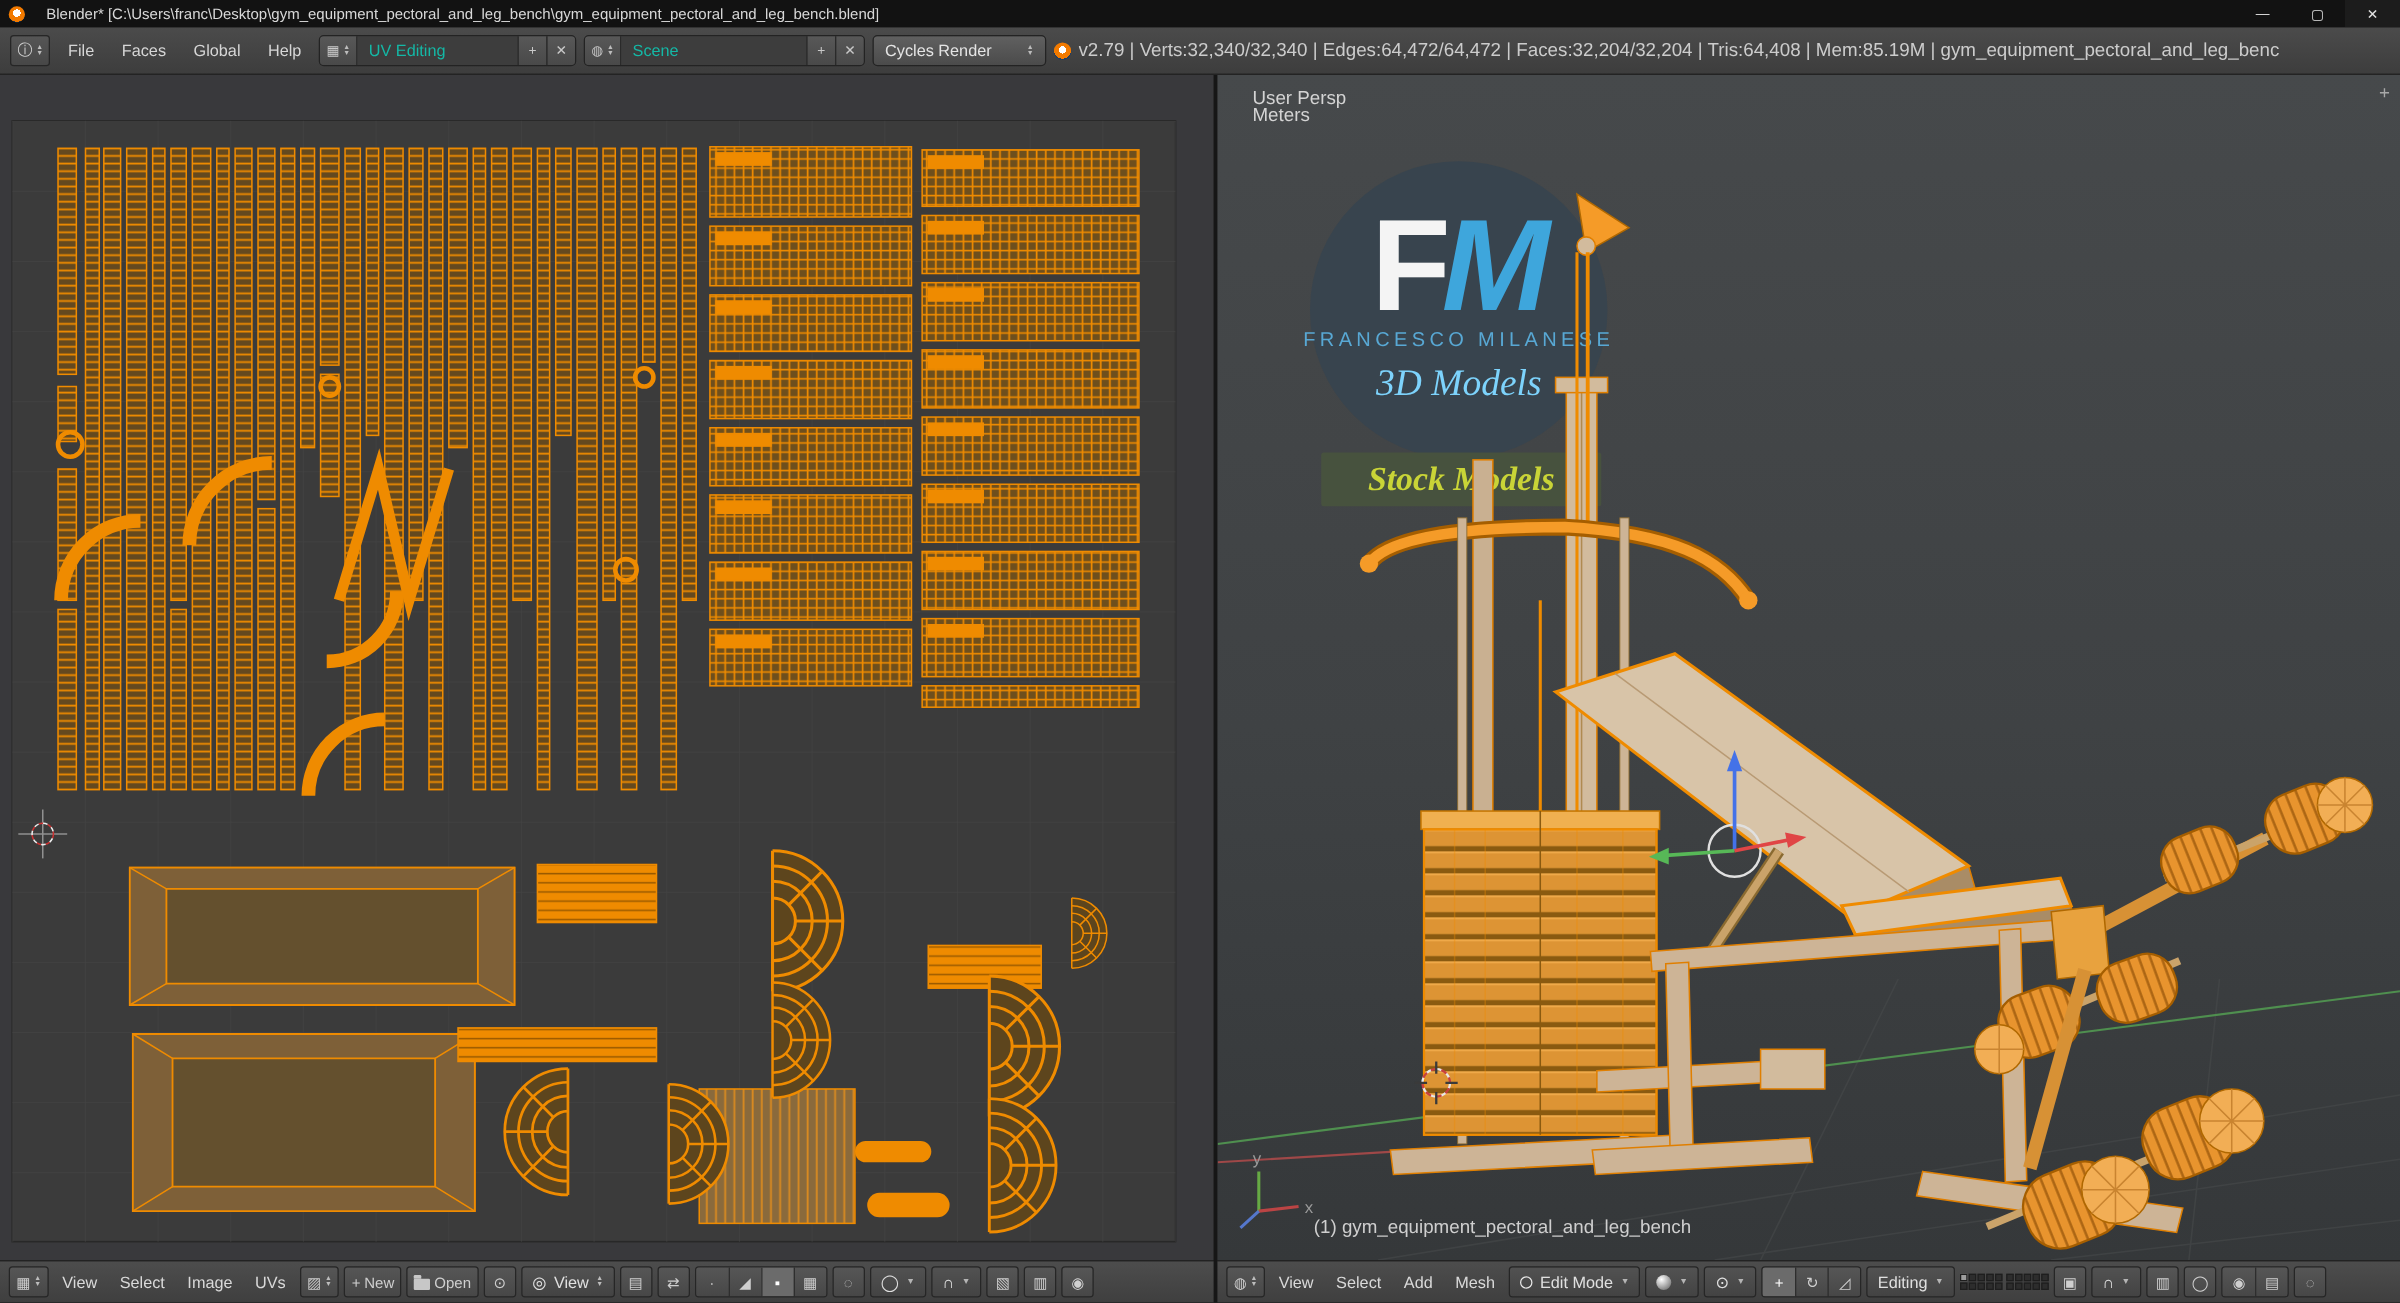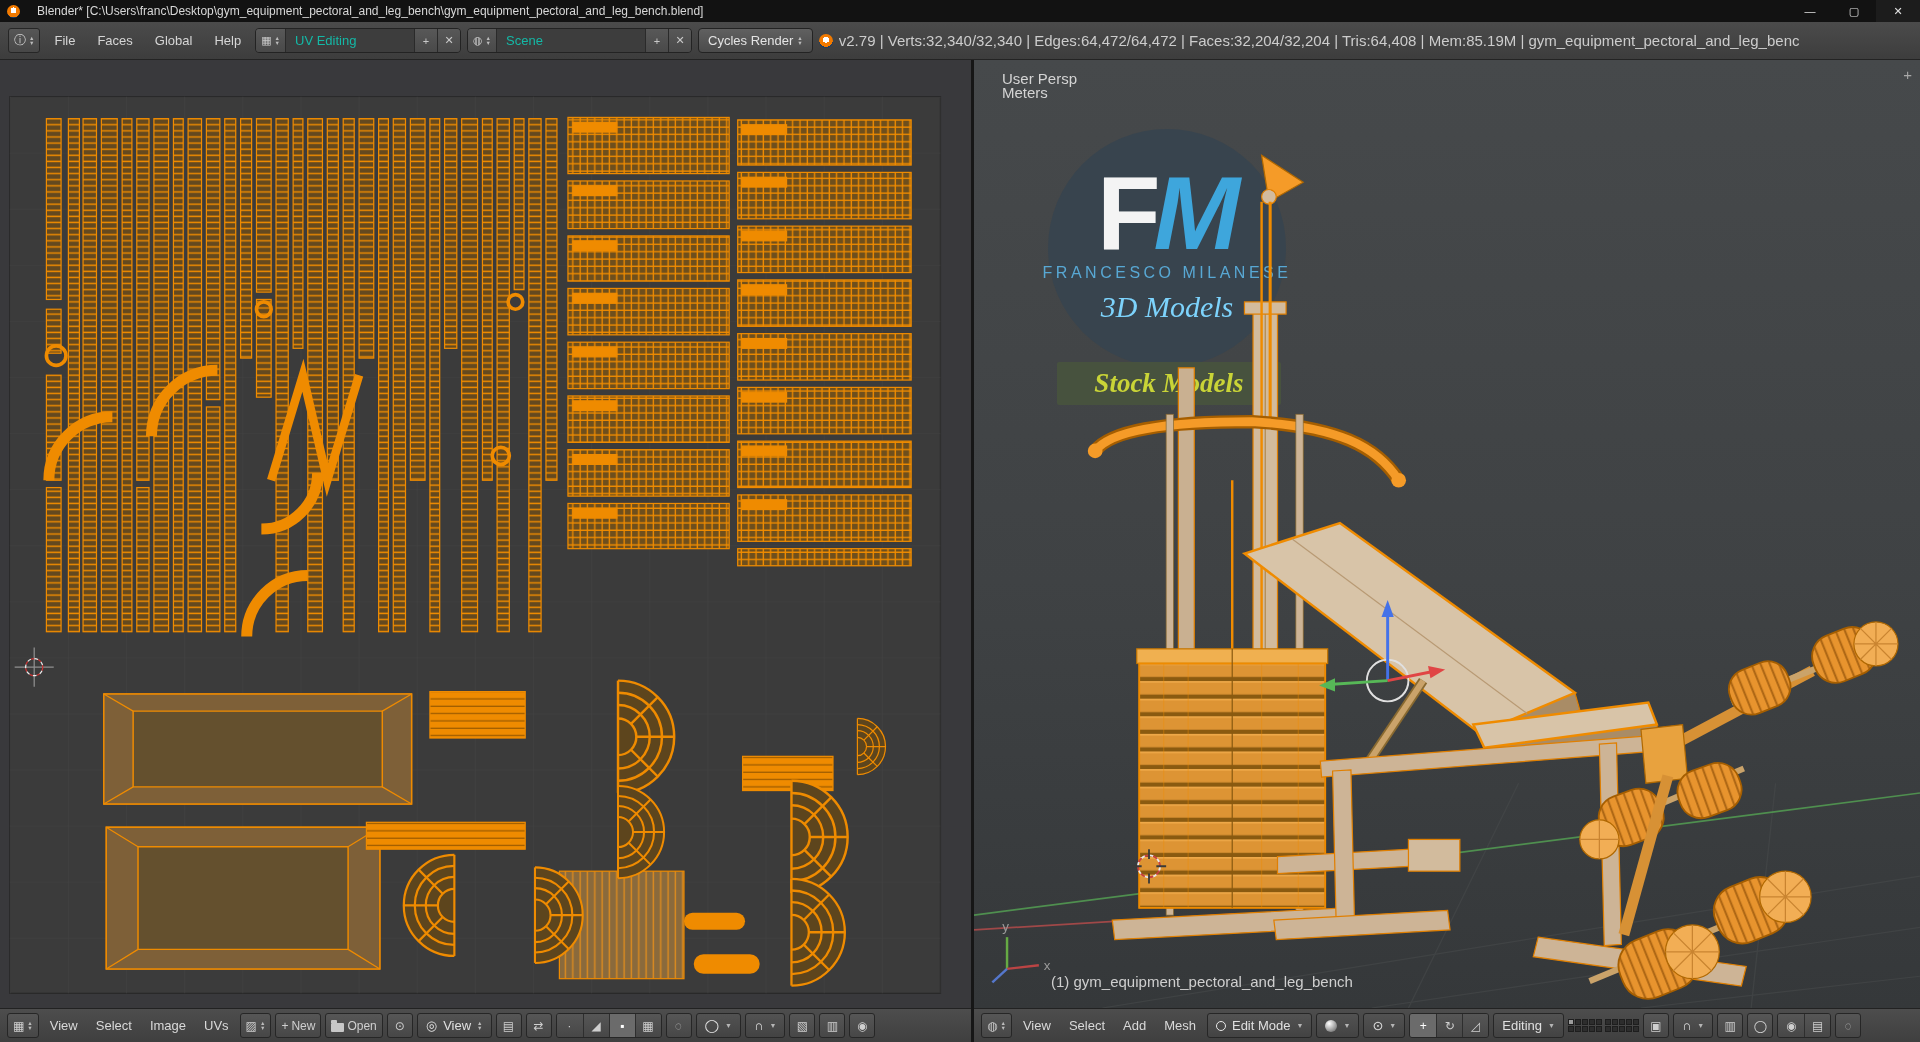--- a/index.html
+++ b/index.html
@@ -18,21 +18,21 @@
   
   .infobar{height:38px;flex:0 0 38px;background:linear-gradient(#4b4b4b,#3d3d3d);border-bottom:1px solid #232323;display:flex;align-items:center;gap:6px;padding:0 8px;color:#d6d6d6;font-size:13px;overflow:hidden}
   .menu-label{padding:3px 8px;border-radius:3px;white-space:nowrap}
   .updown{display:inline-flex;flex-direction:column;justify-content:center;line-height:5px;font-size:5.5px;color:#bdbdbd;font-style:normal}
   .updown i{font-style:normal}
   .hbtn{height:25px;min-width:26px;background:linear-gradient(#565656,#474747);border:1px solid #262626;border-radius:3px;display:inline-flex;align-items:center;justify-content:center;gap:3px;padding:0 5px;color:#cfcfcf;font-size:12px}
   .combo{display:flex;align-items:stretch;height:25px;border:1px solid #232323;border-radius:4px;overflow:hidden;background:#3c3c3c}
   .combo-ico{background:linear-gradient(#585858,#494949);padding:0 5px;display:flex;align-items:center;gap:3px;border-right:1px solid #2a2a2a;color:#c9c9c9;font-size:11px}
   .combo-field{padding:0 9px;display:flex;align-items:center;background:#3d3d3d;color:#14b8a6;white-space:nowrap}
   .combo-btn{width:23px;background:linear-gradient(#585858,#494949);border-left:1px solid #2a2a2a;display:flex;align-items:center;justify-content:center;color:#c9c9c9;font-size:11px}
-  .roundbtn{height:25px;background:linear-gradient(#606060,#4b4b4b);border:1px solid #232323;border-radius:4px;padding:0 9px;display:flex;align-items:center;gap:4px;color:#e4e4e4;white-space:nowrap}
+  .roundbtn{height:25px;background:linear-gradient(#606060,#4b4b4b);border:1px solid #232323;border-radius:4px;padding:0 9px;display:flex;align-items:center;gap:28px;color:#e4e4e4;white-space:nowrap}
   .stats{color:#cccccc;font-size:15px;white-space:nowrap;overflow:hidden;flex:1}
 
   
   .workspace{flex:1;display:flex;min-height:0}
   .editor{display:flex;flex-direction:column;min-width:0}
   .editor.left{width:971px;flex:0 0 971px}
   .editor.right{flex:1}
   .splitter{width:3px;background:#161616;flex:0 0 3px}
   .canvas{flex:1;position:relative;overflow:hidden}
   .canvas svg{position:absolute;inset:0;width:100%;height:100%}

